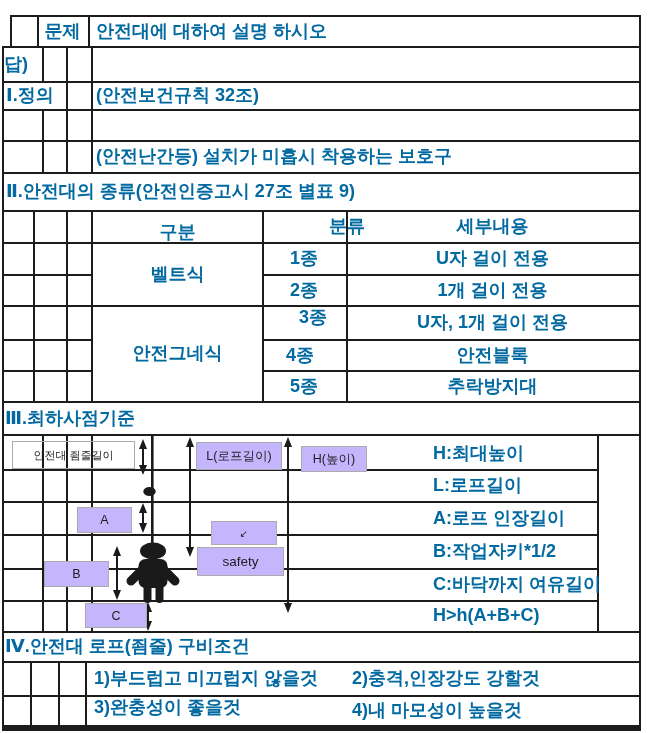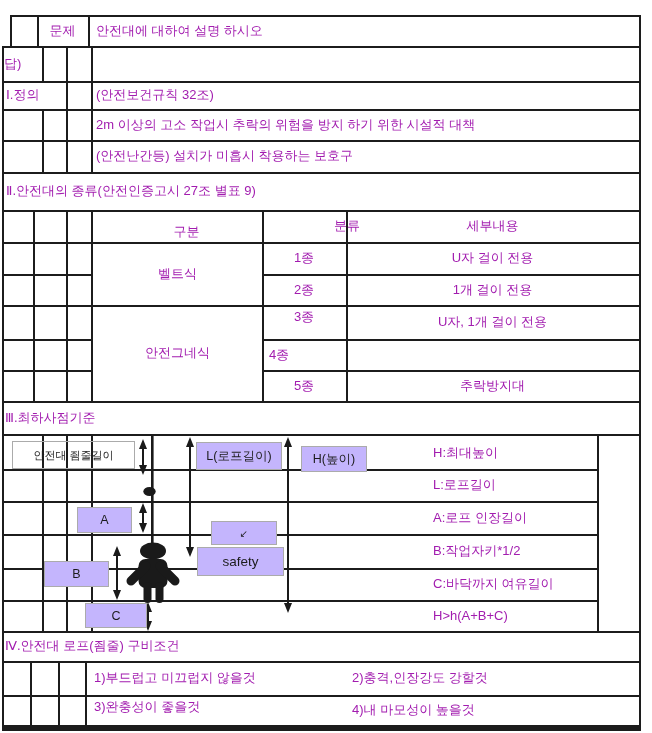--- a/index.html
+++ b/index.html
@@ -2,21 +2,21 @@
 <html><head>
 <meta charset="utf-8">
 <style>
   html,body{margin:0;padding:0;background:#ffffff;}
   #page{
     position:relative;width:652px;height:733px;background:#ffffff;overflow:hidden;
     font-family:"Liberation Sans","DejaVu Sans",sans-serif;color:#161616;
   }
   .hl{position:absolute;height:2px;background:#1c1c1c;}
   .vl{position:absolute;width:2px;background:#1c1c1c;}
-  .t{position:absolute;display:flex;align-items:center;font-size:13px;white-space:nowrap;color:#a21caf;}
+  .t{position:absolute;display:flex;align-items:center;font-size:18px;white-space:nowrap;color:#0369a1;font-weight:bold;}
   .tc{justify-content:center;text-align:center;}
   .tl{justify-content:flex-start;text-align:left;}
   .lbox{
     position:absolute;display:flex;align-items:center;justify-content:center;
     background:#c4b5fd;border:1px solid #ababab;font-size:12.5px;color:#1c1c1c;white-space:nowrap;
   }
   .lbox.transparent{background:transparent;}
   svg.overlay{position:absolute;left:0;top:0;pointer-events:none;}
   .z1{z-index:1}.z2{z-index:2}.z3{z-index:3}.z4{z-index:4}
 </style>
@@ -141,36 +141,36 @@
   <div class="lbox z3" style="left:197px;top:547px;width:85px;height:27px;font-size:13.5px;">safety</div>
   <div class="lbox z3" style="left:211px;top:521px;width:64px;height:22px;font-size:10px;">↙</div>
 
   <div class="t tc z4" style="left:37px;top:15px;width:51px;height:31px;">문제</div>
   <div class="t tl z4" style="left:96px;top:15px;width:540px;height:31px;">안전대에 대하여 설명 하시오</div>
 
   <div class="t tl z4" style="left:4px;top:46px;width:38px;height:35px;">답)</div>
 
   <div class="t tl z4" style="left:6px;top:81px;width:80px;height:28px;">Ⅰ.정의</div>
   <div class="t tl z4" style="left:96px;top:81px;width:540px;height:28px;">(안전보건규칙 32조)</div>
-  <div class="t tl z4" style="left:96px;top:109px;width:540px;height:31px;">2m 이상의 고소 작업시 추락의 위험을 방지 하기 위한 시설적 대책</div>
   <div class="t tl z4" style="left:96px;top:140px;width:540px;height:32px;">(안전난간등) 설치가 미흡시 착용하는 보호구</div>
 
   <div class="t tl z4" style="left:6px;top:172px;width:600px;height:38px;">Ⅱ.안전대의 종류(안전인증고시 27조 별표 9)</div>
-  <div class="t tc z4" style="left:102px;top:210px;width:169px;height:44px;">구분</div>
+  <div class="t tc z4" style="left:93px;top:210px;width:169px;height:44px;">구분</div>
   <div class="t tc z4" style="left:262px;top:210px;width:84px;height:32px;margin-left:43px;">분류</div>
   <div class="t tc z4" style="left:346px;top:210px;width:293px;height:32px;">세부내용</div>
   <div class="t tc z4" style="left:93px;top:242px;width:169px;height:63px;">벨트식</div>
   <div class="t tc z4" style="left:262px;top:242px;width:84px;height:32px;">1종</div>
   <div class="t tc z4" style="left:346px;top:242px;width:293px;height:32px;">U자 걸이 전용</div>
   <div class="t tc z4" style="left:262px;top:274px;width:84px;height:31px;">2종</div>
   <div class="t tc z4" style="left:346px;top:274px;width:293px;height:31px;">1개 걸이 전용</div>
   <div class="t tc z4" style="left:93px;top:305px;width:169px;height:96px;">안전그네식</div>
-  <div class="t tc z4" style="left:262px;top:305px;width:84px;height:24px;">3종</div>
+  <div class="t tc z4" style="left:271px;top:305px;width:84px;height:24px;">3종</div>
   <div class="t tc z4" style="left:346px;top:305px;width:293px;height:34px;">U자, 1개 걸이 전용</div>
-  <div class="t tc z4" style="left:245px;top:339px;width:68px;height:31px;">4종</div>
+  <div class="t tc z4" style="left:266px;top:339px;width:68px;height:31px;">4종</div>
+  <div class="t tc z4" style="left:346px;top:339px;width:293px;height:31px;">안전블록</div>
   <div class="t tc z4" style="left:262px;top:370px;width:84px;height:31px;">5종</div>
   <div class="t tc z4" style="left:346px;top:370px;width:293px;height:31px;">추락방지대</div>
 
   <div class="t tl z4" style="left:5px;top:401px;width:300px;height:33px;">Ⅲ.최하사점기준</div>
   <div class="t tl z4" style="left:433px;top:436px;width:160px;height:33px;">H:최대높이</div>
   <div class="t tl z4" style="left:433px;top:469px;width:160px;height:32px;">L:로프길이</div>
   <div class="t tl z4" style="left:433px;top:501px;width:160px;height:33px;">A:로프 인장길이</div>
   <div class="t tl z4" style="left:433px;top:534px;width:160px;height:34px;">B:작업자키*1/2</div>
   <div class="t tl z4" style="left:433px;top:568px;width:160px;height:32px;">C:바닥까지 여유길이</div>
   <div class="t tl z4" style="left:433px;top:600px;width:160px;height:31px;">H&gt;h(A+B+C)</div>

